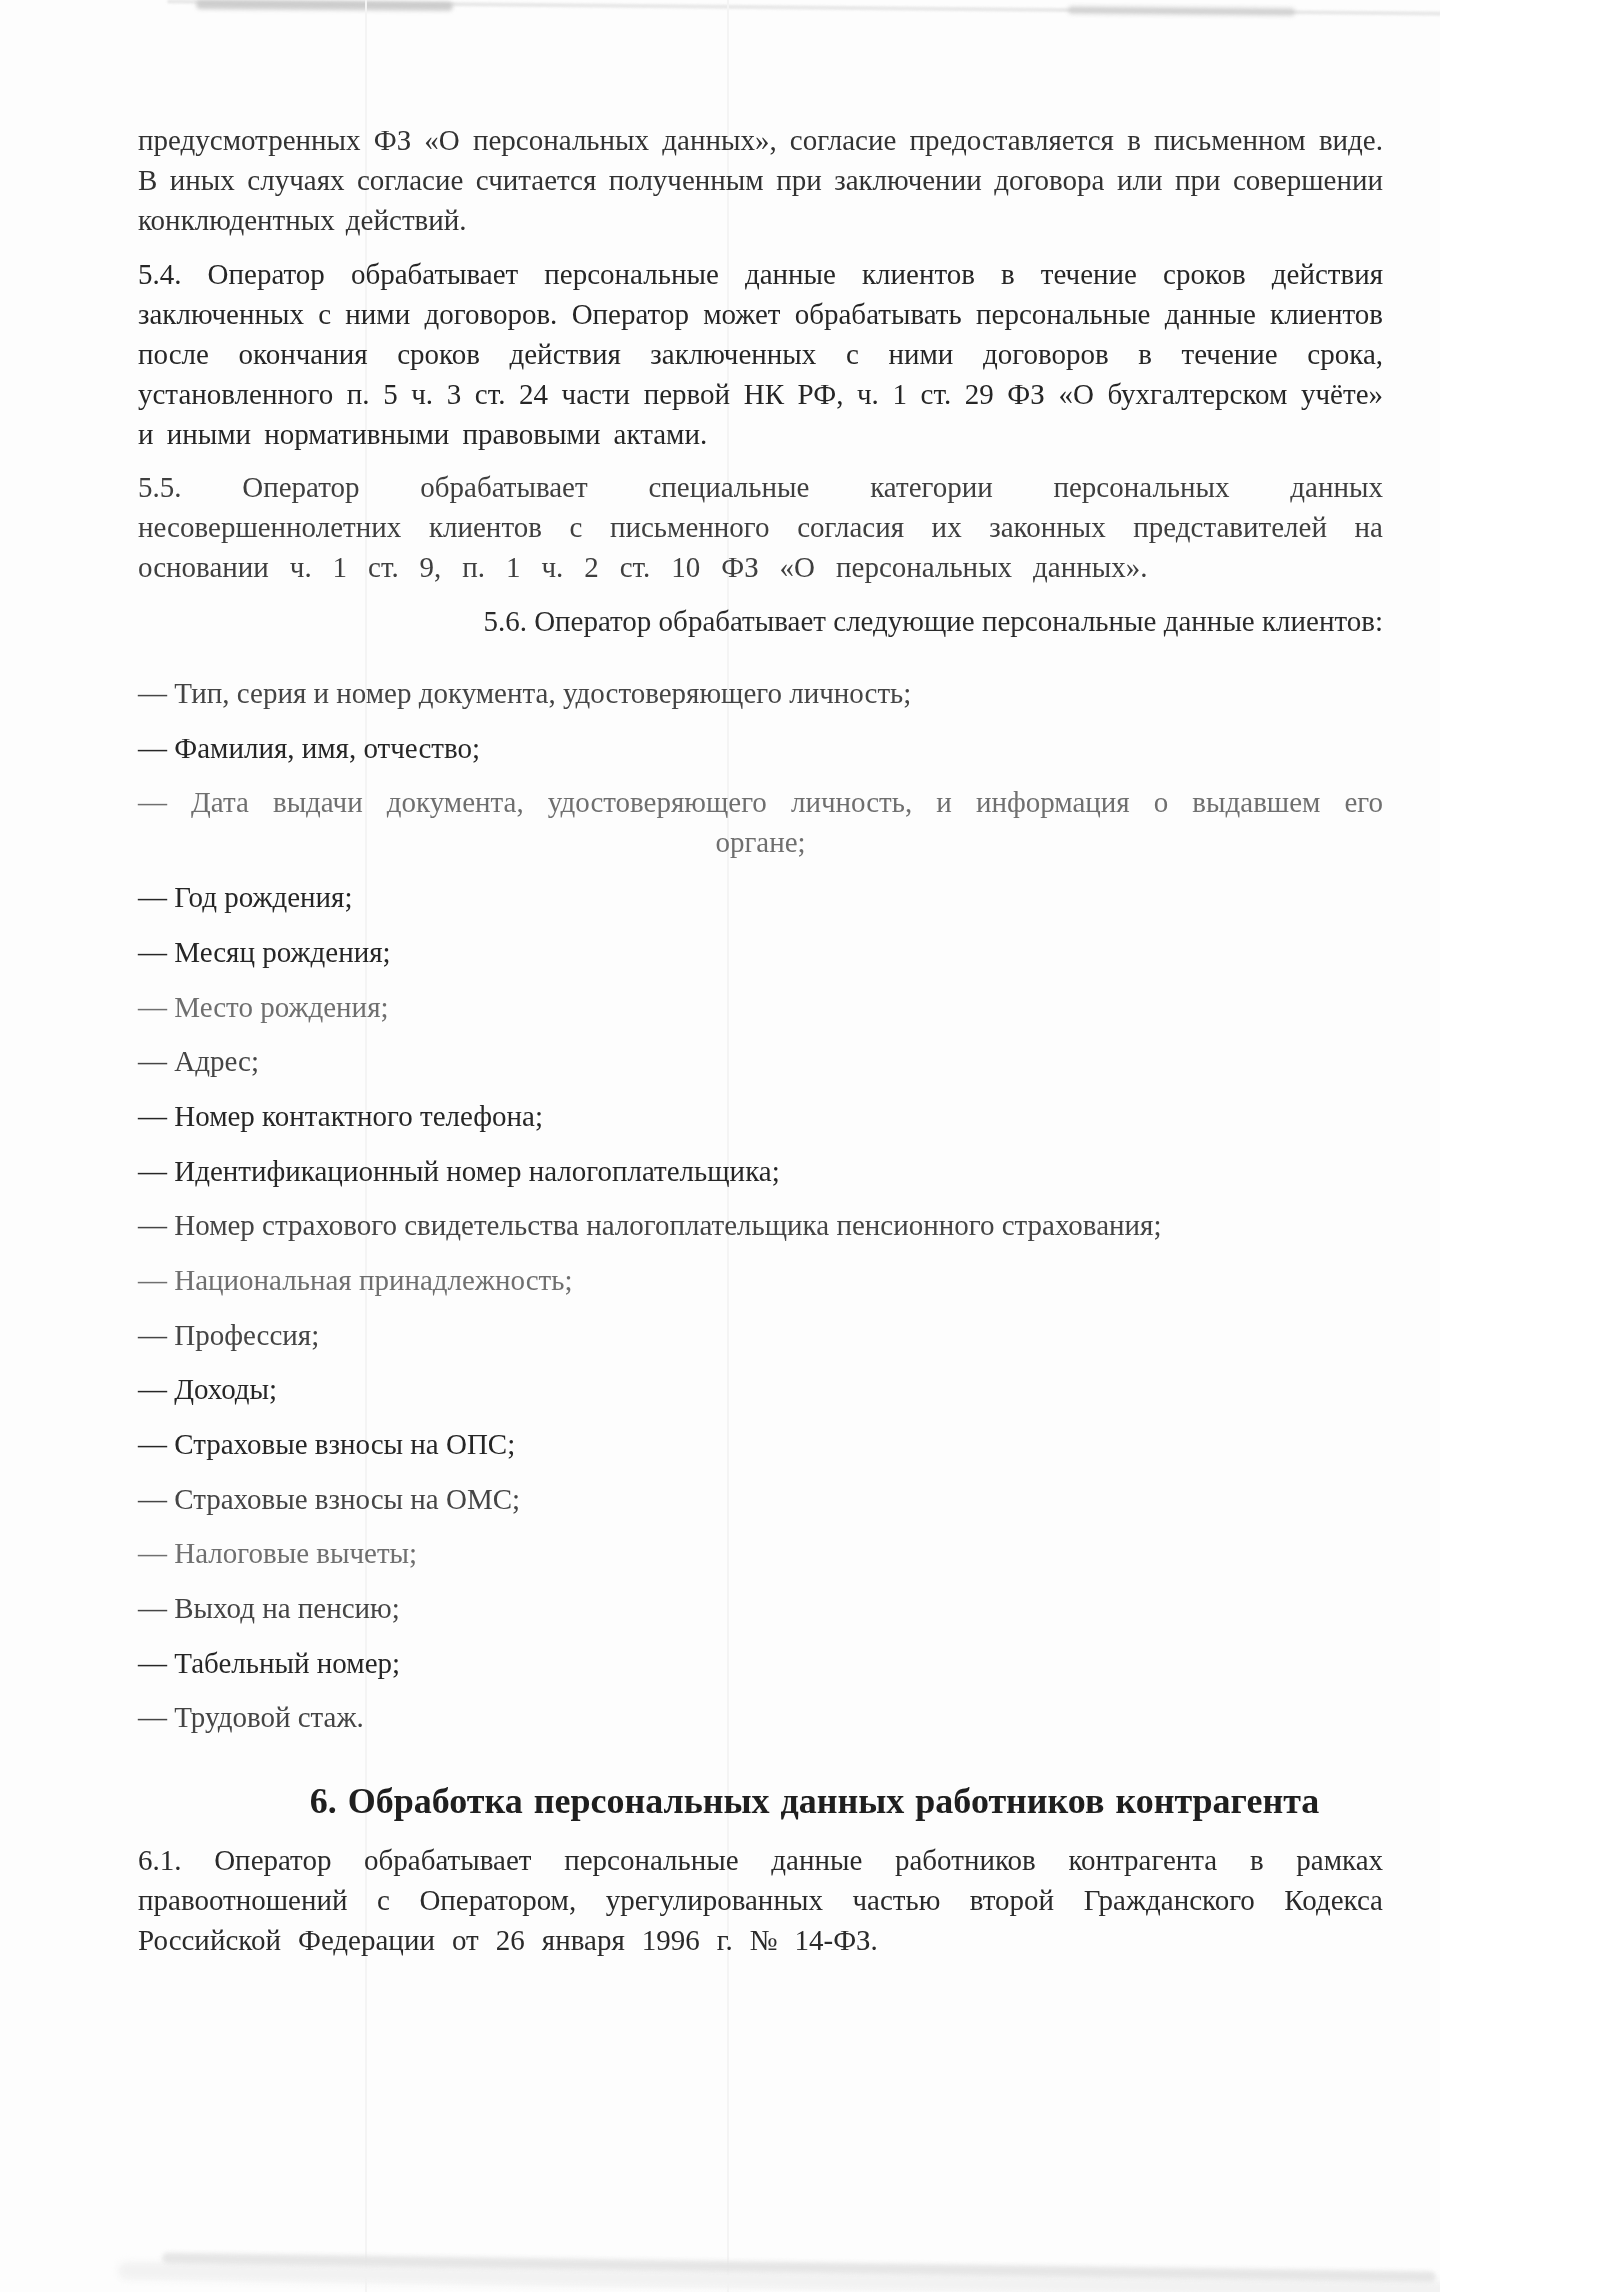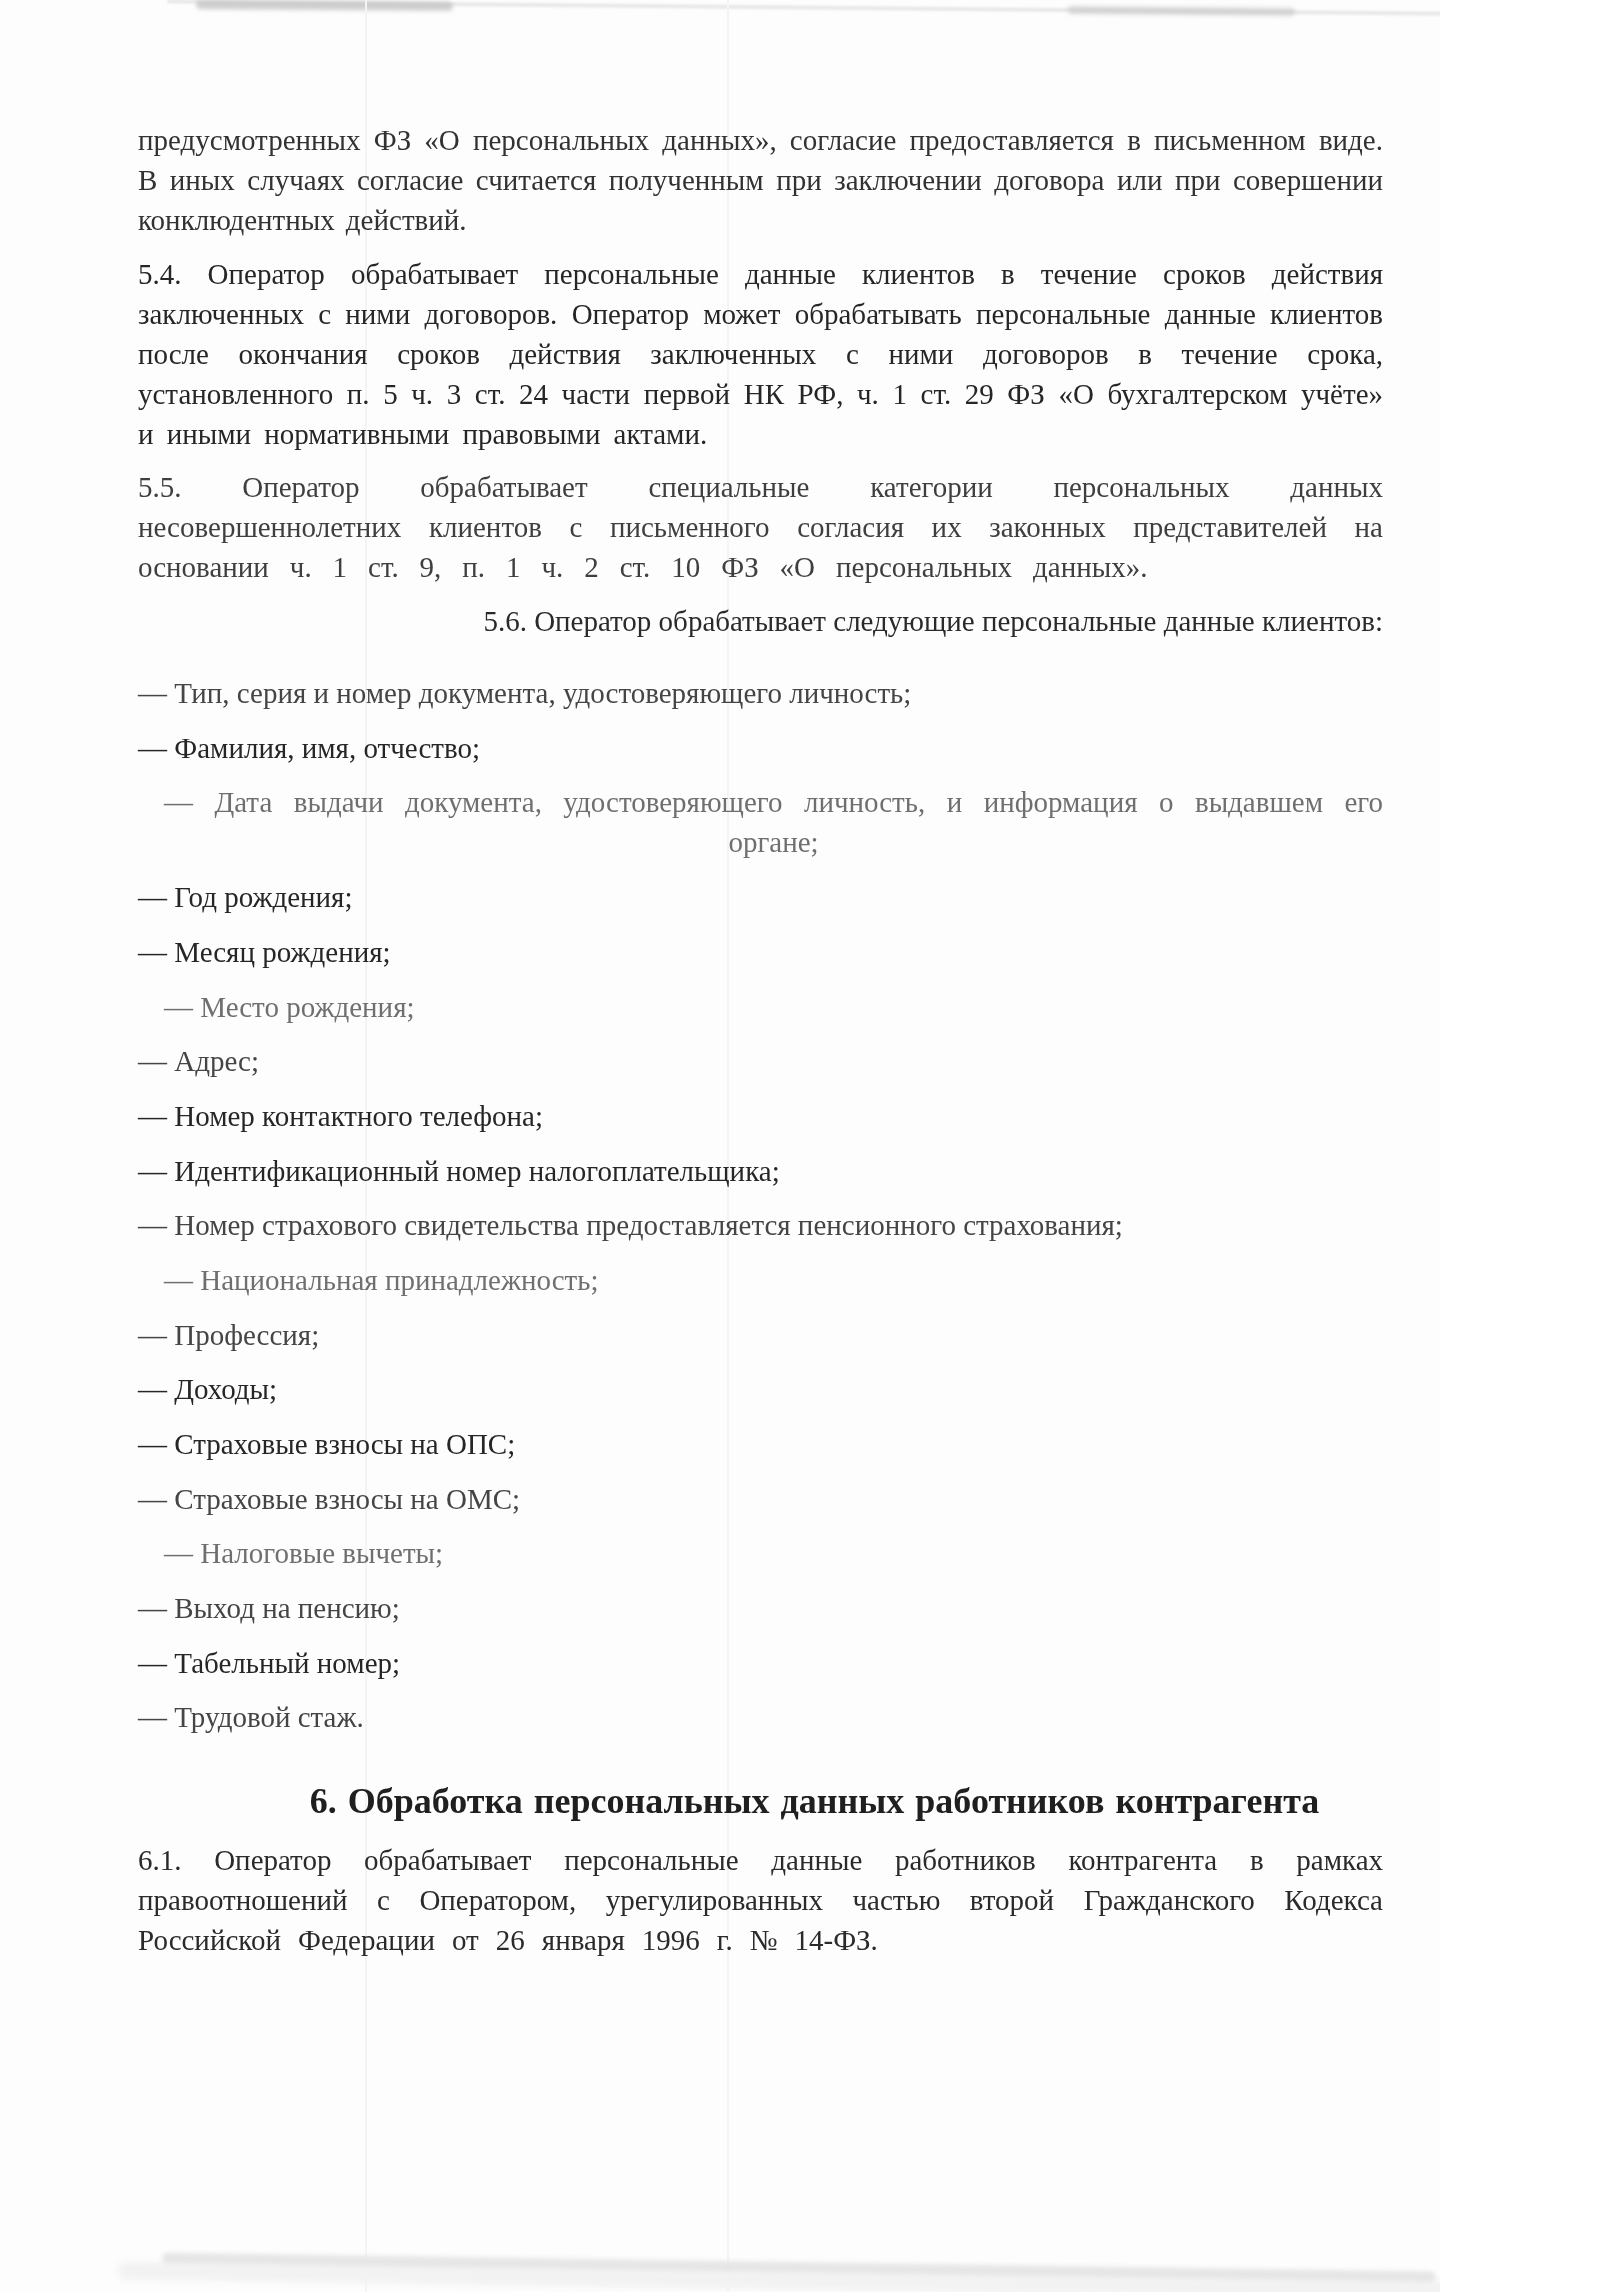--- a/index.html
+++ b/index.html
@@ -72,21 +72,21 @@
     font-size: 29px;
     line-height: 40px;
     margin: 0 0 14.7px 0;
     text-align: left;
   }
   .li-line1 { text-align: justify; text-align-last: justify; }
   .li-line2 { text-align: center; }
 
   .t-dark  { color: #262626; }
   .t-mid   { color: #454545; }
-  .t-light { color: #6f6f6f; margin-left: 26px; }
+  .t-light { color: #6f6f6f; }
 
   .heading {
     font-size: 36px;
     font-weight: 700;
     line-height: 51px;
     text-align: center;
     padding-left: 108px;
     margin: 39px 0 13px 0;
     color: #1f1f1f;
     word-spacing: 2px;
@@ -122,21 +122,21 @@
       <div class="li-line1">— Дата выдачи документа, удостоверяющего личность, и информация о выдавшем его</div>
       <div class="li-line2">органе;</div>
     </div>
 
     <div class="li t-dark">— Год рождения;</div>
     <div class="li t-dark">— Месяц рождения;</div>
     <div class="li t-light">— Место рождения;</div>
     <div class="li t-mid">— Адрес;</div>
     <div class="li t-dark">— Номер контактного телефона;</div>
     <div class="li t-dark">— Идентификационный номер налогоплательщика;</div>
-    <div class="li t-mid">— Номер страхового свидетельства предоставляется пенсионного страхования;</div>
+    <div class="li t-mid">— Номер страхового свидетельства налогоплательщика пенсионного страхования;</div>
     <div class="li t-light">— Национальная принадлежность;</div>
     <div class="li t-mid">— Профессия;</div>
     <div class="li t-dark">— Доходы;</div>
     <div class="li t-dark">— Страховые взносы на ОПС;</div>
     <div class="li t-mid">— Страховые взносы на ОМС;</div>
     <div class="li t-light">— Налоговые вычеты;</div>
     <div class="li t-mid">— Выход на пенсию;</div>
     <div class="li t-dark">— Табельный номер;</div>
     <div class="li t-mid">— Трудовой стаж.</div>
 

